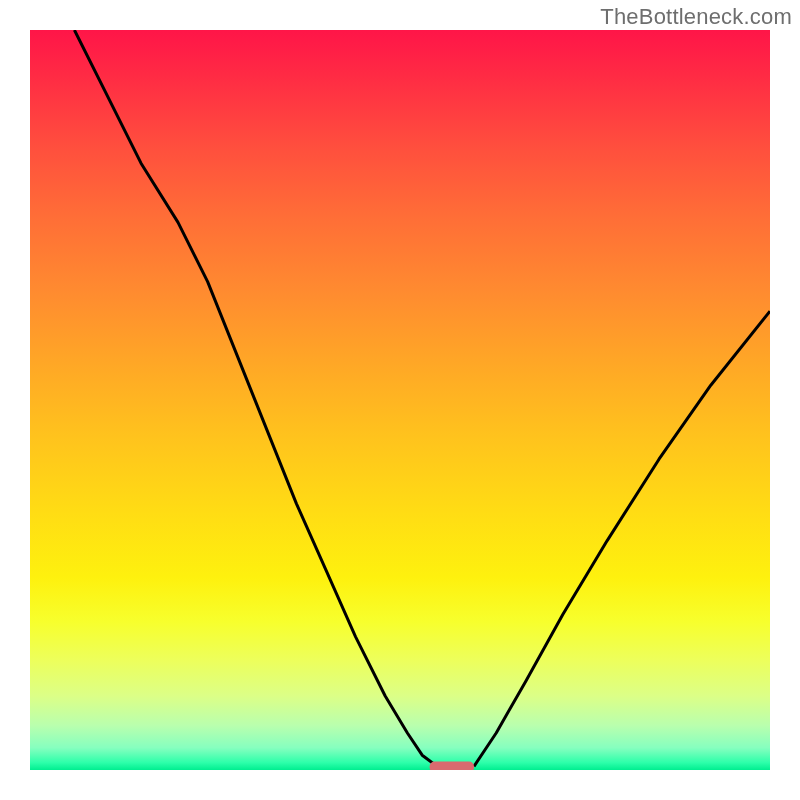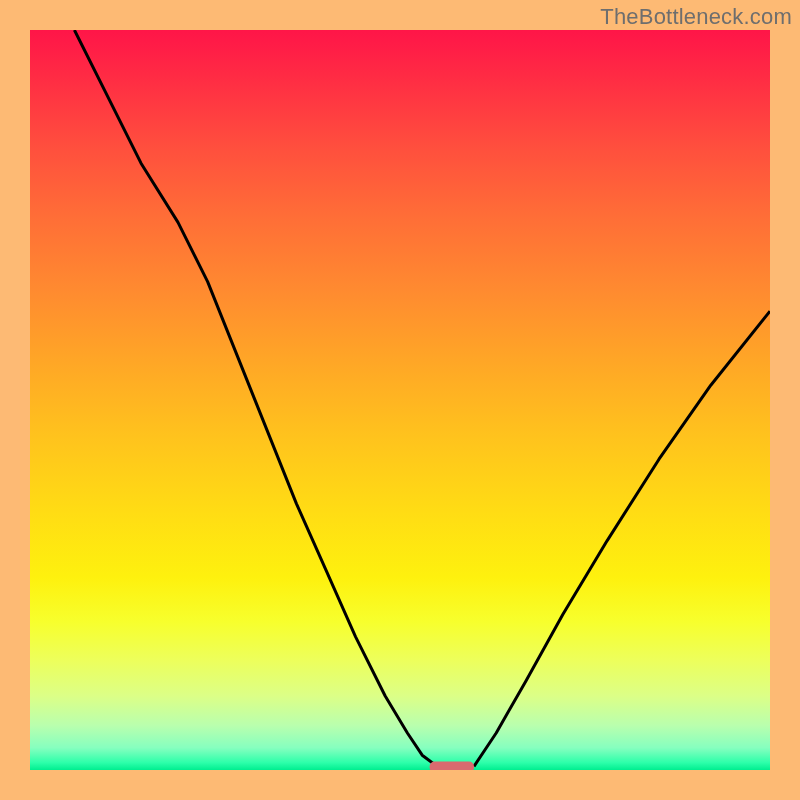--- a/index.html
+++ b/index.html
@@ -10,21 +10,21 @@
     background: #000;
     font-family: Arial, Helvetica, sans-serif;
     overflow: hidden;
   }
   .frame {
     position: absolute;
     top: 0;
     left: 0;
     width: 800px;
     height: 800px;
-    background: #fdba74;
+    background: #ffffff;
   }
   .watermark {
     position: absolute;
     top: 4px;
     right: 8px;
     color: #6e6e6e;
     font-size: 22px;
     font-weight: 400;
     letter-spacing: 0.2px;
   }

